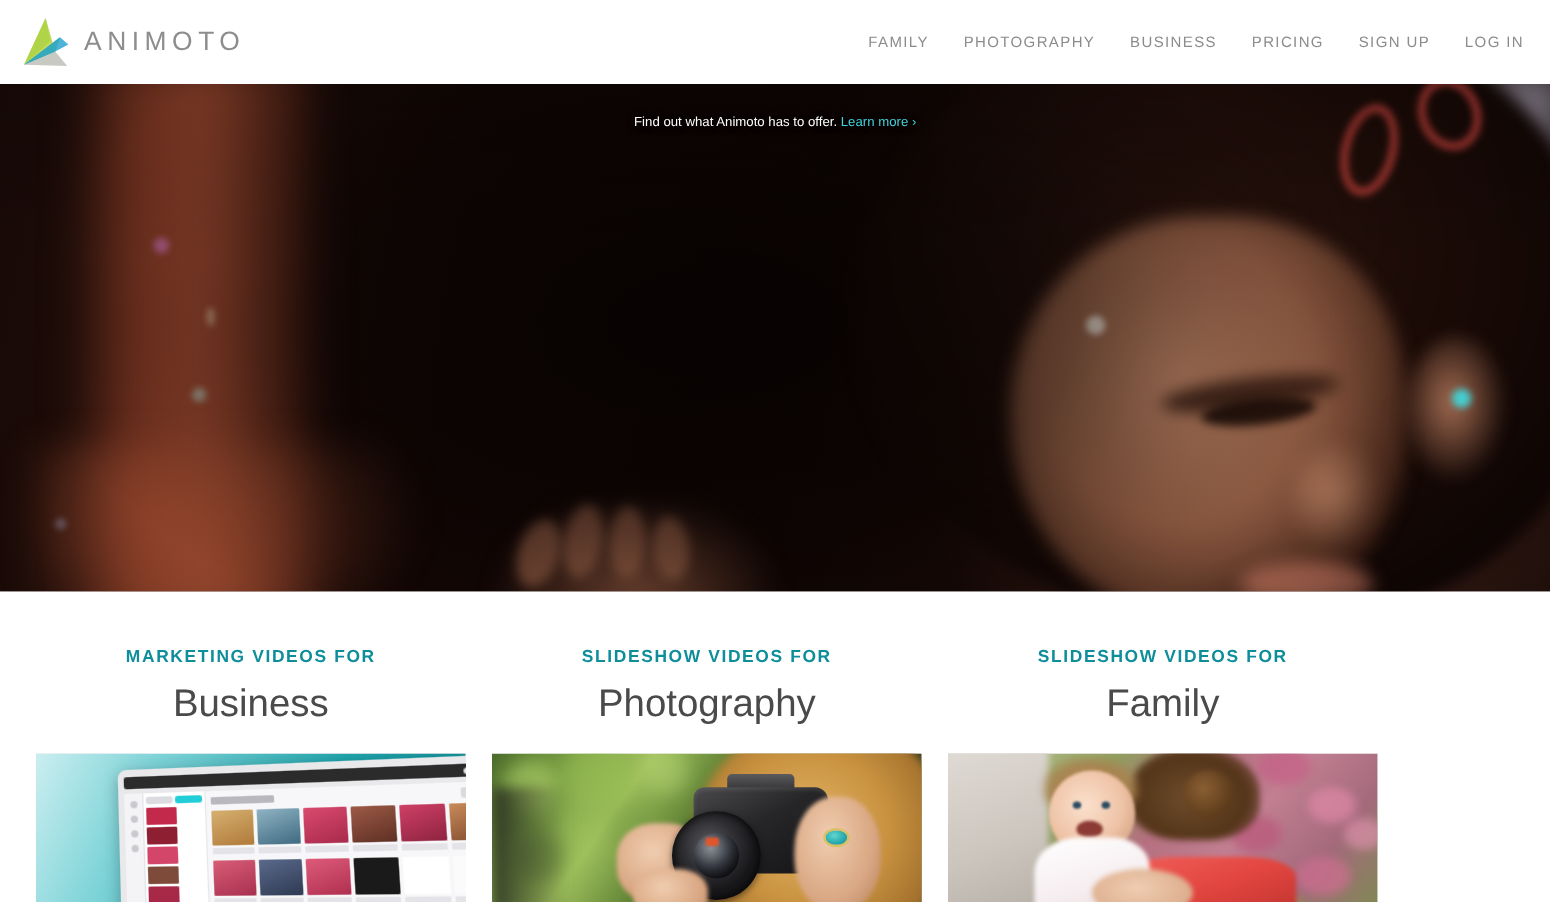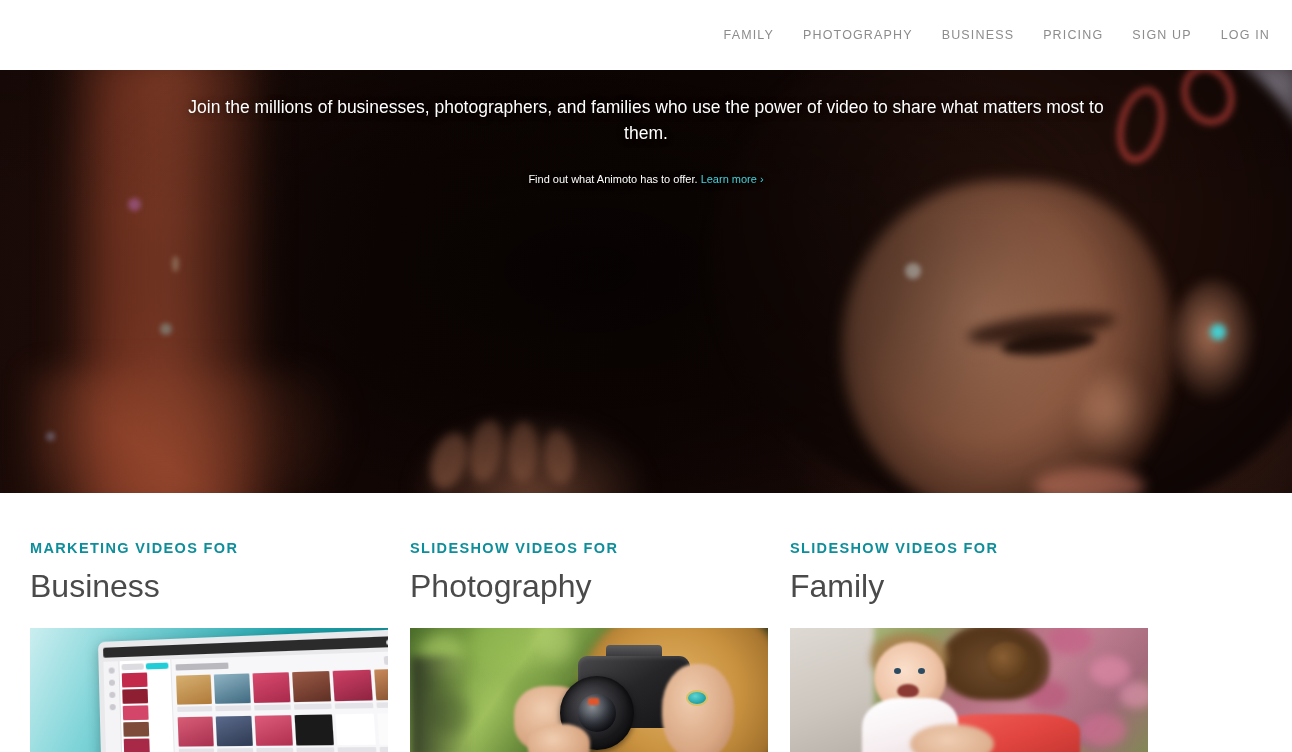--- a/index.html
+++ b/index.html
@@ -165,20 +165,21 @@
   .hero-note {
     margin-top:26px; font-size:11px; color:#ffffff;
     text-shadow:0 1px 6px rgba(0,0,0,.6);
   }
   .hero-note-link { color:#3fd3dc; cursor:pointer; }
 
   
   .cards {
     position:absolute; top:493px; left:0; width:1292px; height:259px;
     background:#ffffff;
+    text-align:center;
   }
   .cards-inner {
     position:absolute; left:30px; top:0; width:1232px;
     display:flex; gap:22px;
   }
   .card { width:358px; }
   .card-eyebrow {
     margin-top:48px;
     font-size:14.5px; font-weight:700; letter-spacing:1.35px;
     color:#0e8e9b; text-transform:uppercase; line-height:1;
@@ -344,20 +345,32 @@
     border-radius:50%;
     background:radial-gradient(ellipse at 45% 40%, #f0cdb2, #dcae8d 70%);
     filter:blur(2px);
   }
 </style>
 </head>
 <body>
 
 <div class="header">
 
+  <div class="brand">
+    <span class="logo-mark">
+      <svg width="44" height="42" viewBox="0 0 44 42" aria-hidden="true">
+        <polygon points="4,40 22,1 30,29" fill="#c2d95a"></polygon>
+        <polygon points="4,40 30,29 40,41" fill="#c9c9c4"></polygon>
+        <polygon points="4,40 34,17 41,23 30,29" fill="#4fb3d9"></polygon>
+        <polygon points="4,40 30,29 34,17" fill="#2fa8b5" opacity="0.85"></polygon>
+        <polygon points="4,40 22,1 26,20" fill="#a8cf3f" opacity="0.65"></polygon>
+      </svg>
+    </span>
+    <span class="brand-name">ANIMOTO</span>
+  </div>
 
   <nav class="nav">
     <span class="nav-item">FAMILY</span>
     <span class="nav-item">PHOTOGRAPHY</span>
     <span class="nav-item">BUSINESS</span>
     <span class="nav-item">PRICING</span>
     <span class="nav-item">SIGN UP</span>
     <span class="nav-item">LOG IN</span>
   </nav>
 
@@ -388,21 +401,20 @@
     <div class="hp-finger" style="left:544px; top:360px; width:30px; height:54px; transform:rotate(-6deg);"></div>
     <div class="bokeh" style="left:128px; top:128px; width:13px; height:13px; background:rgba(205,118,205,.55);"></div>
     <div class="bokeh" style="left:160px; top:253px; width:12px; height:12px; background:rgba(168,214,206,.5);"></div>
     <div class="bokeh" style="left:46px;  top:362px; width:9px;  height:9px;  background:rgba(150,170,210,.4);"></div>
     <div class="bokeh" style="left:905px; top:193px; width:16px; height:16px; background:rgba(255,250,240,.75);"></div>
     <div class="bokeh" style="left:172px; top:186px; width:7px;  height:16px; background:rgba(225,215,180,.45);"></div>
     <div class="hero-scrim"></div>
   </div>
 
   <div class="hero-content">
-    <p class="hero-sub">Join the millions of businesses, photographers, and families who use the power of video to share what matters most to them.</p>
     <div class="hero-note">
       <span>Find out what Animoto has to offer.</span>
       <span class="hero-note-link">Learn more ›</span>
     </div>
   </div>
 
 </section>
 
 <section class="cards">
   <div class="cards-inner">

